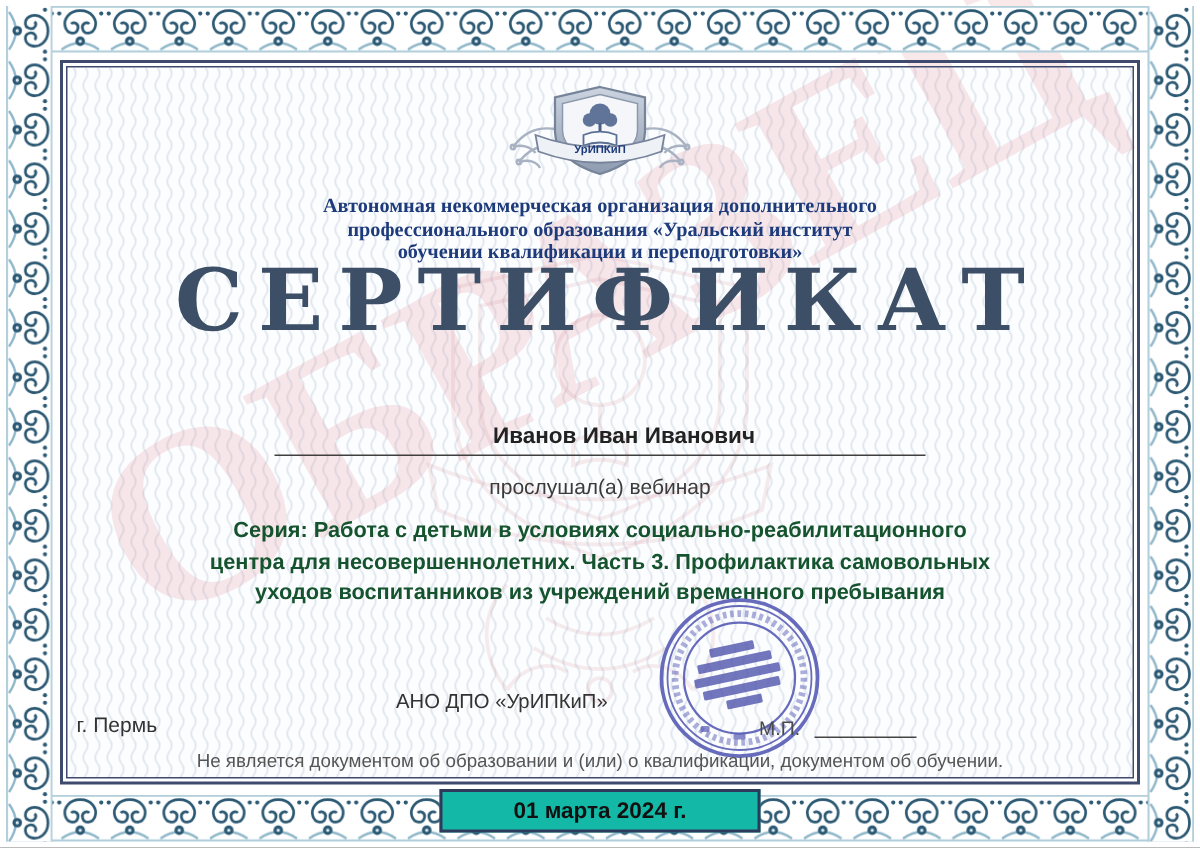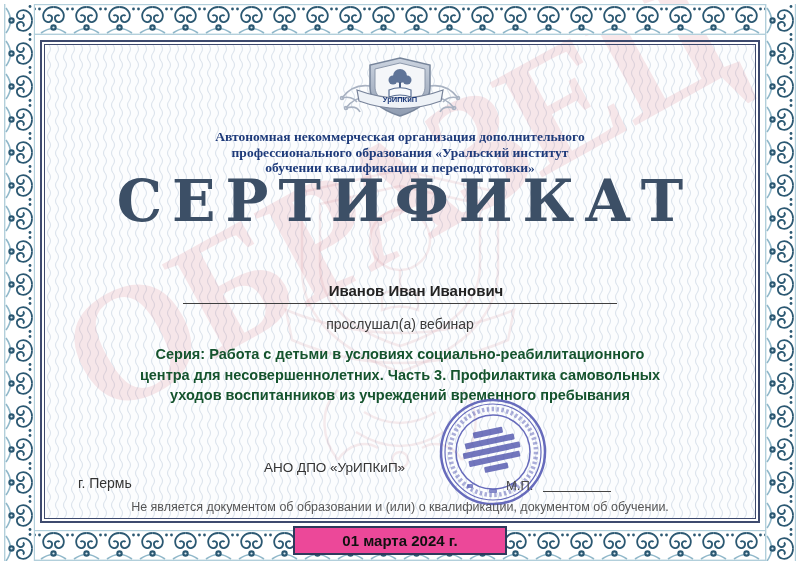--- a/index.html
+++ b/index.html
@@ -38,29 +38,29 @@
   .statement{position:absolute;left:0;top:258px;width:100%;text-align:center;z-index:6;font-size:14px;color:#3b3b3b;}
   .recipient{position:absolute;left:0;top:282px;width:100%;text-align:center;z-index:6;font-size:15px;font-weight:bold;color:#222;margin-left:16px;}
   .name-line{position:absolute;left:183px;top:303px;width:434px;border-top:1.5px solid #3f3f3f;z-index:6;}
   .action{position:absolute;left:0;top:316px;width:100%;text-align:center;z-index:6;font-size:14px;color:#3b3b3b;}
   .course{
     position:absolute;left:50%;top:344px;transform:translateX(-50%);width:560px;z-index:6;
     text-align:center;font-weight:bold;font-size:14.5px;line-height:20.5px;color:#14532d;
   }
   .course span{display:block;}
   .stamp-svg{position:absolute;left:437px;top:396px;z-index:6;}
-  .city{position:absolute;left:78px;top:475px;z-index:6;font-size:14px;color:#333;}
+  .city{position:absolute;left:51px;top:475px;z-index:6;font-size:14px;color:#333;}
   .director{position:absolute;left:264px;top:460px;z-index:6;font-size:13.5px;line-height:16px;color:#333;}
   .director span{display:block;}
   .mp{position:absolute;left:506px;top:478px;z-index:7;font-size:13px;color:#4a4a4a;}
   .sig-line{position:absolute;left:543px;top:491px;width:68px;border-top:1.5px solid #444;z-index:7;}
   .disclaimer{position:absolute;left:0;top:500px;width:100%;text-align:center;z-index:6;font-size:12.5px;color:#555;}
   .date-box{
     position:absolute;left:293px;top:526px;width:214px;height:29px;z-index:8;
-    background:#ec4899;border:2px solid #2e3a5c;text-align:center;
+    background:#14b8a6;border:2px solid #2e3a5c;text-align:center;
     font-size:15px;font-weight:bold;line-height:25px;color:#111;
   }
 </style>
 </head>
 <body>
 
 <div class="page">
 
   <svg class="waves-svg" width="710" height="473">
     <defs>

